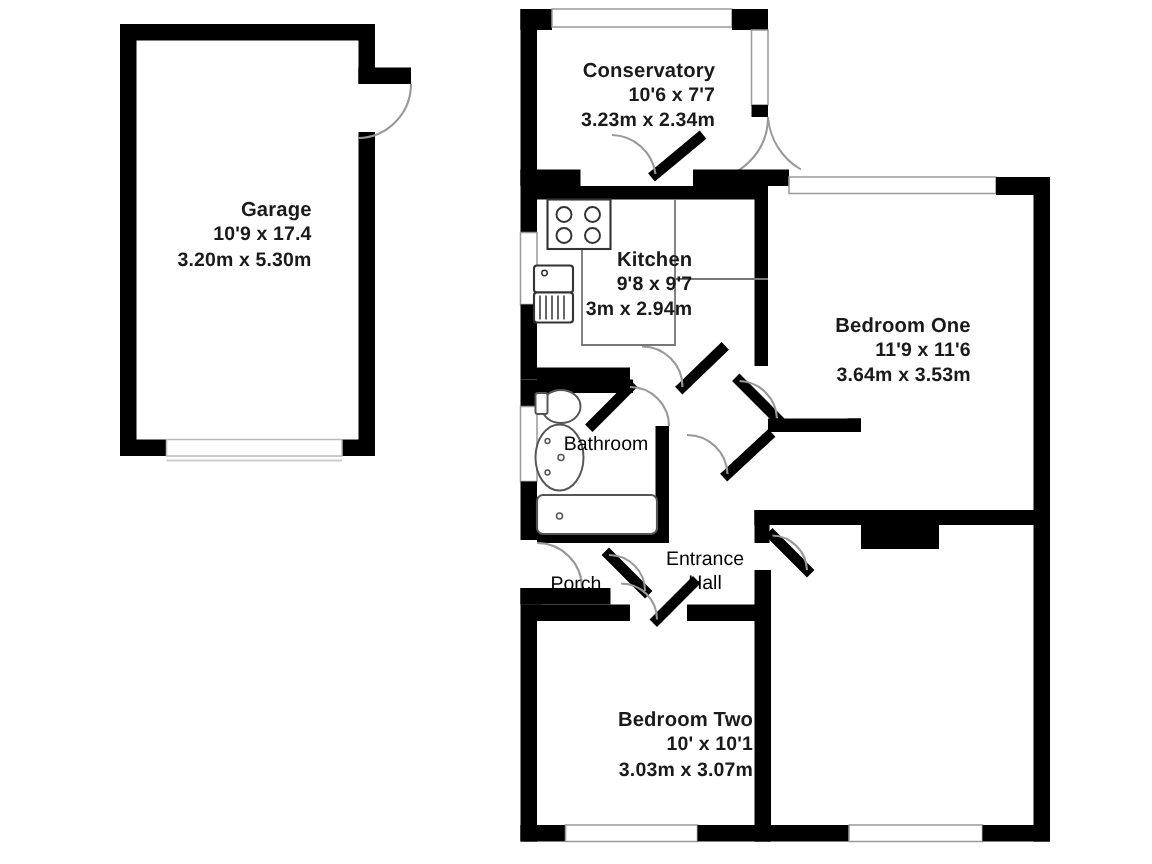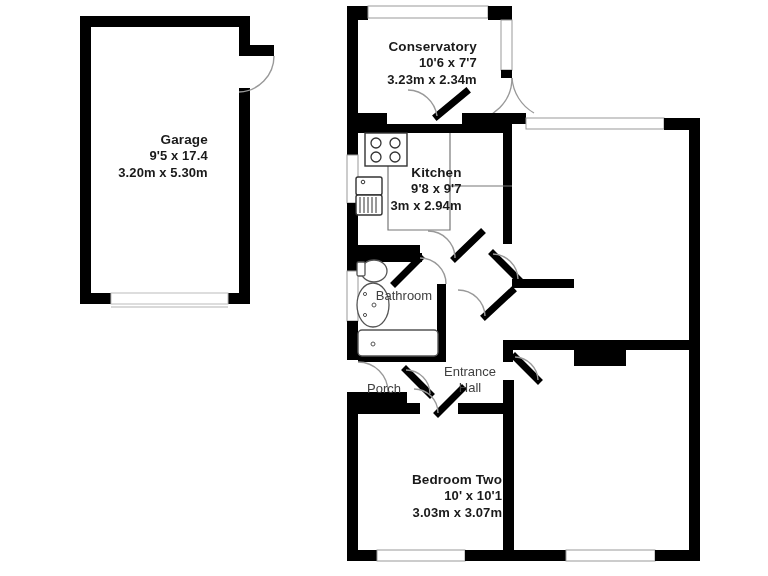--- a/index.html
+++ b/index.html
@@ -37,21 +37,21 @@
     letter-spacing: 0.1px;
   }
   .room-dim {
     font-weight: bold;
     font-size: 13px;
     letter-spacing: 0.1px;
   }
   .small-label {
     position: absolute;
     text-align: center;
-    color: #404040;
+    color: #000000;
     font-size: 13px;
     line-height: 1.2;
     white-space: nowrap;
   }
 </style>
 </head>
 <body>
 
 <div id="plan-root">
 
@@ -216,36 +216,41 @@
       <rect x="566" y="550" width="89" height="11" fill="#ffffff" stroke="#999999" stroke-width="1"></rect>
       <rect x="655" y="550" width="45" height="11" fill="#000000"></rect>
 
       <rect x="574" y="340" width="116" height="10" fill="#000000"></rect>
 
     </g>
   </svg>
 
   <div class="room-label" style="left:163px; top:131px; transform:translate(-50%,0);">
     <div class="room-name">Garage</div>
-    <div class="room-dim">9'5 x 17.4</div>
+    <div class="room-dim">10'9 x 17.4</div>
     <div class="room-dim">3.20m x 5.30m</div>
   </div>
 
   <div class="room-label" style="left:432px; top:38px; transform:translate(-50%,0);">
     <div class="room-name">Conservatory</div>
     <div class="room-dim">10'6 x 7'7</div>
     <div class="room-dim">3.23m x 2.34m</div>
   </div>
 
   <div class="room-label" style="left:426px; top:164px; transform:translate(-50%,0);">
     <div class="room-name">Kitchen</div>
     <div class="room-dim">9'8 x 9'7</div>
     <div class="room-dim">3m x 2.94m</div>
   </div>
 
+  <div class="room-label" style="left:602px; top:208px; transform:translate(-50%,0);">
+    <div class="room-name">Bedroom One</div>
+    <div class="room-dim">11'9 x 11'6</div>
+    <div class="room-dim">3.64m x 3.53m</div>
+  </div>
 
 
   <div class="room-label" style="left:457px; top:471px; transform:translate(-50%,0);">
     <div class="room-name">Bedroom Two</div>
     <div class="room-dim">10' x 10'1</div>
     <div class="room-dim">3.03m x 3.07m</div>
   </div>
 
   <div class="small-label" style="left:404px; top:296px; transform:translate(-50%,-50%);">Bathroom</div>
 

